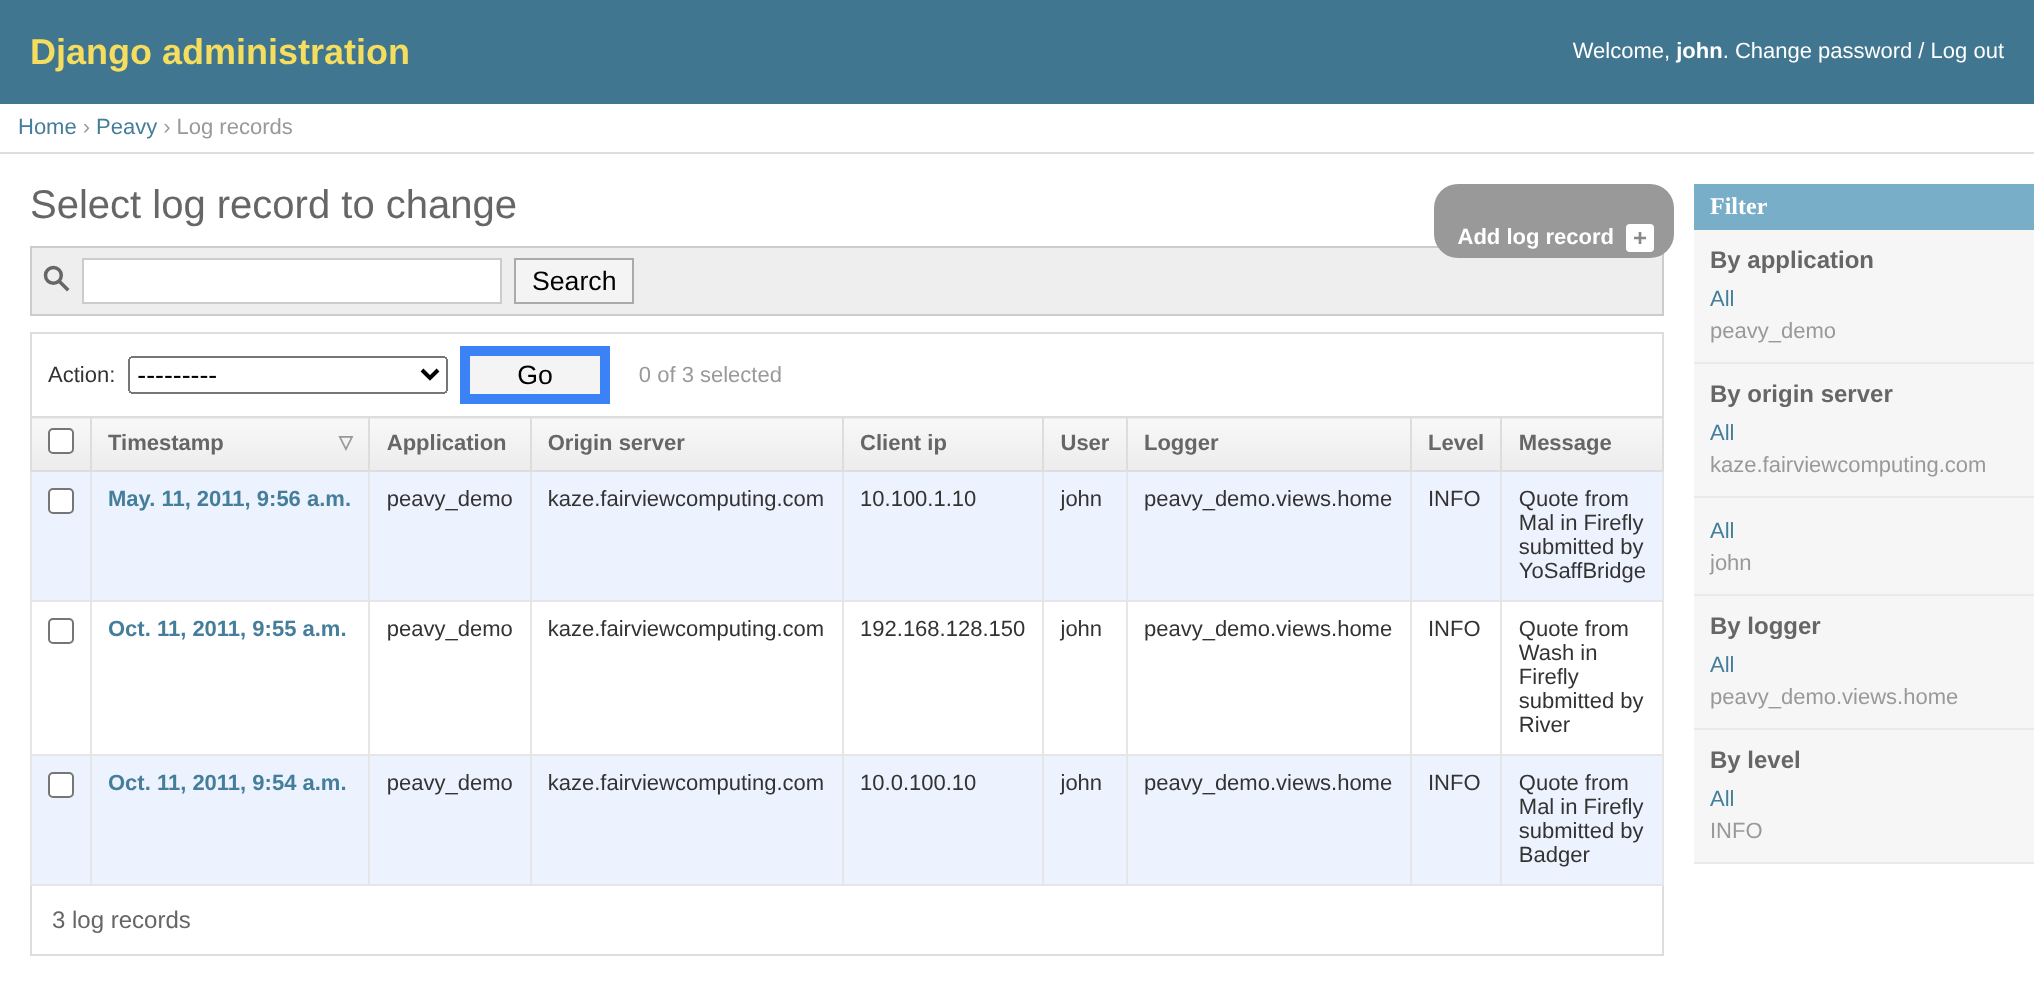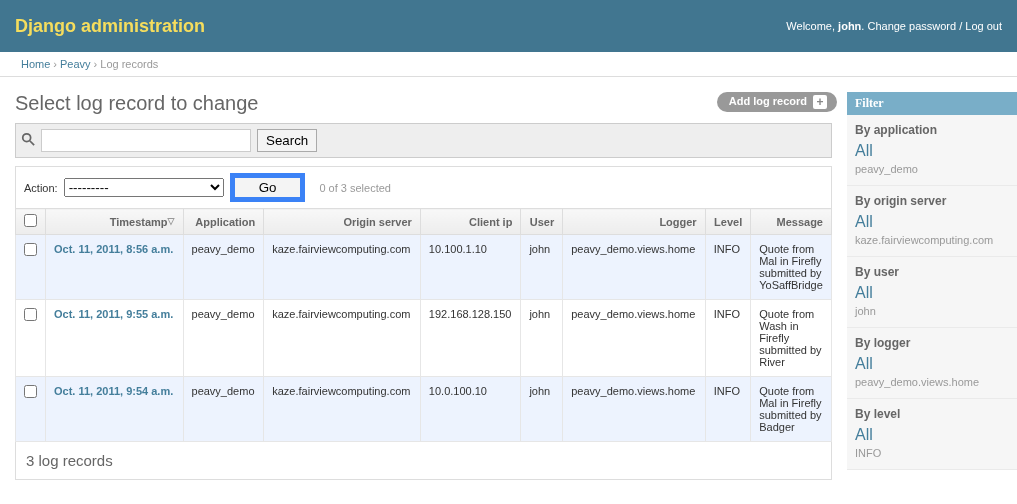--- a/index.html
+++ b/index.html
@@ -5,35 +5,35 @@
 * { box-sizing: border-box; margin: 0; padding: 0; }
 body { font-family: "Lucida Grande", Verdana, Arial, sans-serif; font-size: 12px; color: #333; background: #fff; }
 a { color: #447e9b; text-decoration: none; }
 
 #header { background: #417690; color: #ffc; padding: 10px 15px; height: 52px; display: flex; justify-content: space-between; align-items: center; }
 #header h1 { font-size: 18px; font-weight: bold; color: #f5dd5d; }
 #user-tools { color: #fff; font-size: 11px; text-align: right; margin-left: 48px; }
 #user-tools a { color: #fff; }
 #user-tools strong { font-weight: bold; }
 
-.breadcrumbs { padding: 6px 21px; background: #fff; border-bottom: 1px solid #ddd; color: #999; font-size: 11px; }
+.breadcrumbs { padding: 6px 9px; background: #fff; border-bottom: 1px solid #ddd; color: #999; font-size: 11px; }
 .breadcrumbs a { color: #447e9b; }
 .breadcrumbs span.sep { color: #999; margin: 0 3px; }
 .breadcrumbs span.current { color: #999; }
 
 #content-area { display: flex; }
 #content { flex: 1; padding: 15px; position: relative; }
 #filter-sidebar { width: 170px; padding: 0; margin-top: 15px; }
 
 #content h1 { font-size: 20px; color: #666; font-weight: normal; margin-bottom: 8px; }
 
 .object-tools { position: absolute; top: 15px; right: 10px; }
 .addlink {
-  background: #999; color: #fff; border-radius: 12px; padding: 3px 10px 3px 12px;
-  font-size: 11px; font-weight: bold; display: inline-flex; align-items: flex-start; gap: 6px;
+  background: #999; color: #fff; border-radius: 12px; padding: 20px 10px 3px 12px;
+  font-size: 11px; font-weight: bold; display: inline-flex; align-items: center; gap: 6px;
 }
 .addlink .plus-icon {
   background: #fff; color: #888; width: 14px; height: 14px; display: inline-flex;
   justify-content: center; align-items: center; font-weight: bold; font-size: 12px;
   border-radius: 2px; line-height: 1;
 }
 
 #changelist-search {
   border: 1px solid #ccc; background: #eee; padding: 5px; margin-bottom: 8px;
   display: flex; align-items: center; gap: 6px;
@@ -45,41 +45,41 @@
 #changelist-search button { padding: 3px 8px; border: 1px solid #aaa; background: #f4f4f4; cursor: pointer; }
 
 .actions { padding: 6px 8px; background: #fff; border: 1px solid #ddd; border-bottom: none; display: flex; align-items: center; gap: 6px; font-size: 11px; }
 .actions select { min-width: 160px; }
 .actions button { padding: 2px 24px; border: 5px solid #3b82f6; background: #f4f4f4; cursor: pointer; }
 .actions .counter { color: #999; margin-left: 8px; }
 
 table#result_list { width: 100%; border-collapse: collapse; border: 1px solid #ddd; }
 table#result_list th {
   background: linear-gradient(#f8f8f8, #ececec); border: 1px solid #ddd;
-  padding: 5px 8px; text-align: right; font-size: 11px; color: #666; font-weight: bold;
+  padding: 5px 8px; text-align: left; font-size: 11px; color: #666; font-weight: bold;
 }
 table#result_list th.sortable { cursor: pointer; }
 table#result_list th .sort-icon { float: right; color: #999; font-size: 9px; }
 table#result_list td { border: 1px solid #e6e6e6; padding: 8px; vertical-align: top; font-size: 11px; }
 table#result_list tbody tr.row1 { background: #edf3fe; }
 table#result_list tbody tr.row2 { background: #fff; }
 table#result_list td.action-checkbox, table#result_list th.action-checkbox-col { width: 18px; text-align: center; }
 table#result_list td a { font-weight: bold; color: #447e9b; }
 
-.paginator { padding: 10px; border: 1px solid #ddd; border-top: none; color: #666; font-size: 15px; }
+.paginator { padding: 10px; border: 1px solid #ddd; border-top: none; color: #666; font-size: 12px; }
 
 #filter-sidebar h2 {
   background: #79aec8; color: #fff; font-size: 12px; font-weight: bold;
   padding: 4px 8px; margin: 0; font-family: Liberation Serif, serif;
 }
 #filter-sidebar .filter-block { border-bottom: 1px solid #eaeaea; padding: 8px; background: #f6f6f6; }
 #filter-sidebar .filter-block h3 { font-size: 12px; font-weight: bold; color: #666; margin-bottom: 4px; }
 #filter-sidebar .filter-block ul { list-style: none; }
 #filter-sidebar .filter-block li { padding: 1px 0; }
-#filter-sidebar .filter-block li a { color: #447e9b; font-size: 16px; }
+#filter-sidebar .filter-block li a { color: #447e9b; font-size: 11px; }
 #filter-sidebar .filter-block li span { color: #999; font-size: 11px; }
 </style>
 </head>
 <body>
 
 <div id="header">
   <h1>Django administration</h1>
   <div id="user-tools">
     <span>Welcome, </span><strong>john</strong>.
     <a href="#">Change password</a> /
@@ -133,21 +133,21 @@
           <th>Client ip</th>
           <th>User</th>
           <th>Logger</th>
           <th>Level</th>
           <th>Message</th>
         </tr>
       </thead>
       <tbody id="result-body">
           <tr class="row1">
             <td class="action-checkbox"><input type="checkbox" style=""></td>
-            <td><a href="#">Oct. 11, 2011, 8:56 a.m.</a></td>
+            <td><a href="#">May. 11, 2011, 9:56 a.m.</a></td>
             <td>peavy_demo</td>
             <td>kaze.fairviewcomputing.com</td>
             <td>10.100.1.10</td>
             <td>john</td>
             <td>peavy_demo.views.home</td>
             <td>INFO</td>
             <td style="max-width:80px;">Quote from Mal in Firefly submitted by YoSaffBridge</td>
           </tr>
           <tr class="row2">
             <td class="action-checkbox"><input type="checkbox" style=""></td>
@@ -189,21 +189,20 @@
           </ul>
         </div>
         <div class="filter-block">
           <h3>By origin server</h3>
           <ul>
             <li><a href="#">All</a></li>
             <li><span>kaze.fairviewcomputing.com</span></li>
           </ul>
         </div>
         <div class="filter-block">
-          <h3>By user</h3>
           <ul>
             <li><a href="#">All</a></li>
             <li><span>john</span></li>
           </ul>
         </div>
         <div class="filter-block">
           <h3>By logger</h3>
           <ul>
             <li><a href="#">All</a></li>
             <li><span>peavy_demo.views.home</span></li>

